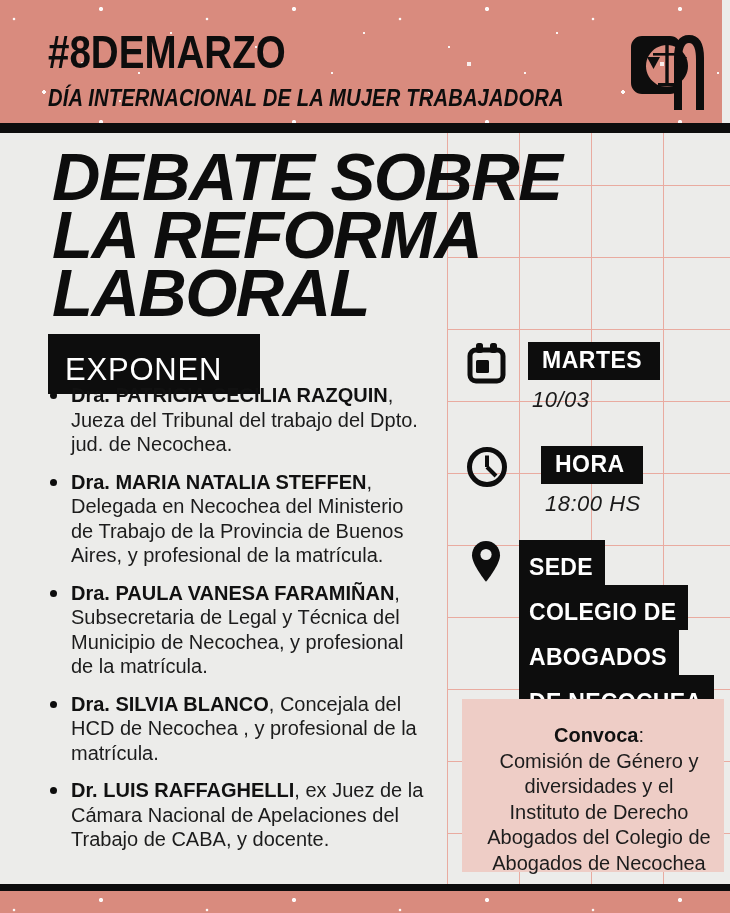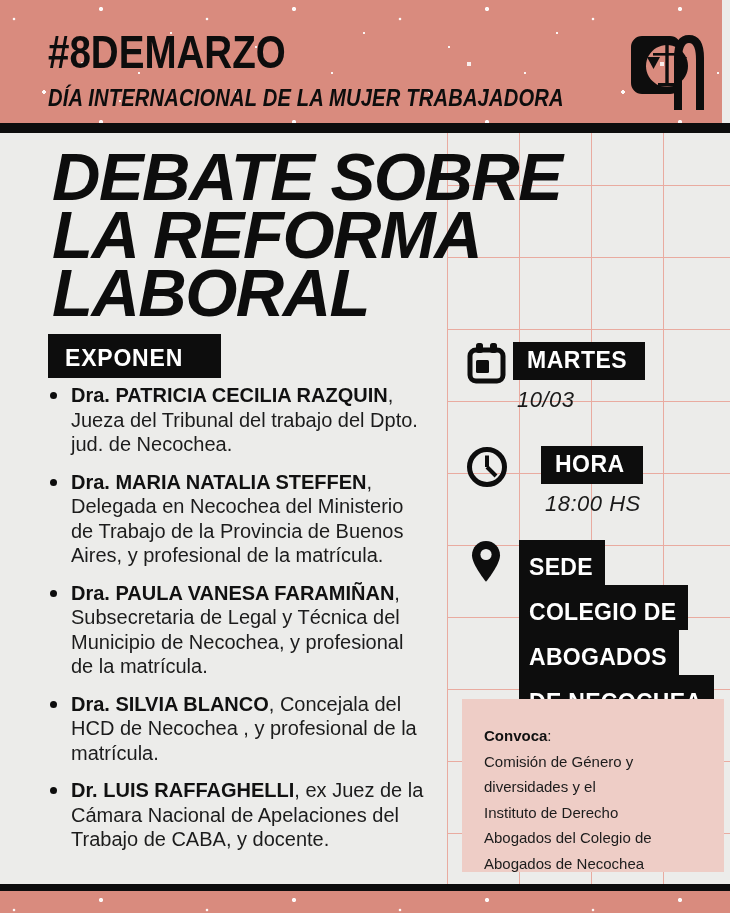--- a/index.html
+++ b/index.html
@@ -60,57 +60,57 @@
   
   .main-title{
     position:absolute;left:52px;top:148px;
     font-size:67px;line-height:58px;font-weight:700;font-style:italic;letter-spacing:-1.5px;
     white-space:nowrap;
   }
 
   
   .exponen-badge{
     position:absolute;left:48px;top:334px;background:var(--c-ink,#0d0d0d);color:#fff;
-    font-size:23px;font-weight:700;letter-spacing:.8px;padding:11px 38px 6px 17px;
+    font-size:31px;font-weight:400;letter-spacing:.8px;padding:18px 38px 6px 17px;
   }
 
   
   .speakers-list{position:absolute;left:48px;top:383px;width:382px;list-style:none;}
   .speakers-list li{
     position:relative;padding-left:23px;margin-bottom:13px;
     font-size:20px;line-height:24.5px;color:#1c1c1c;
   }
   .speakers-list li::before{
     content:"";position:absolute;left:2px;top:9px;width:7px;height:7px;border-radius:50%;
     background:var(--c-ink,#0d0d0d);
   }
   .speaker-name{font-weight:700;color:#111;}
 
   
   .info-row{position:absolute;display:flex;align-items:flex-start;}
-  .row-day{left:466px;top:342px;gap:7px;}
+  .row-day{left:466px;top:342px;gap:22px;}
   .row-time{left:466px;top:446px;gap:33px;}
   .row-venue{left:471px;top:540px;gap:18px;}
   .badge{
     display:inline-block;background:var(--c-ink,#0d0d0d);color:#fff;
     font-size:23px;font-weight:700;letter-spacing:.5px;padding:5px 18px 6px 14px;
   }
   .italic-value{font-style:italic;font-size:22px;letter-spacing:.5px;margin:7px 0 0 4px;color:#1a1a1a;}
   .venue-line{
     display:table;background:var(--c-ink,#0d0d0d);color:#fff;
     font-size:23px;font-weight:700;letter-spacing:.3px;padding:14px 12px 4px 10px;
   }
   .address-text{font-style:italic;font-size:22px;letter-spacing:.5px;margin:8px 12px 0 2px;color:#4c1d95;}
 
   
   .convoca-box{
     position:absolute;left:462px;top:699px;width:262px;height:173px;
     background:var(--c-convoca_bg,#eecdc6);padding:24px 10px 0 22px;
   }
-  .convoca-box .line{font-size:15px;line-height:25.5px;color:#1c1c1c;}
+  .convoca-box .line{font-size:20px;line-height:25.5px;color:#1c1c1c;text-align:center;}
   .convoca-label{font-weight:700;color:#111;}
 
   .icon-block{flex:0 0 auto;}
 </style>
 </head>
 <body>
 
 <div class="poster">
 
   <div class="grid-pattern"></div>

